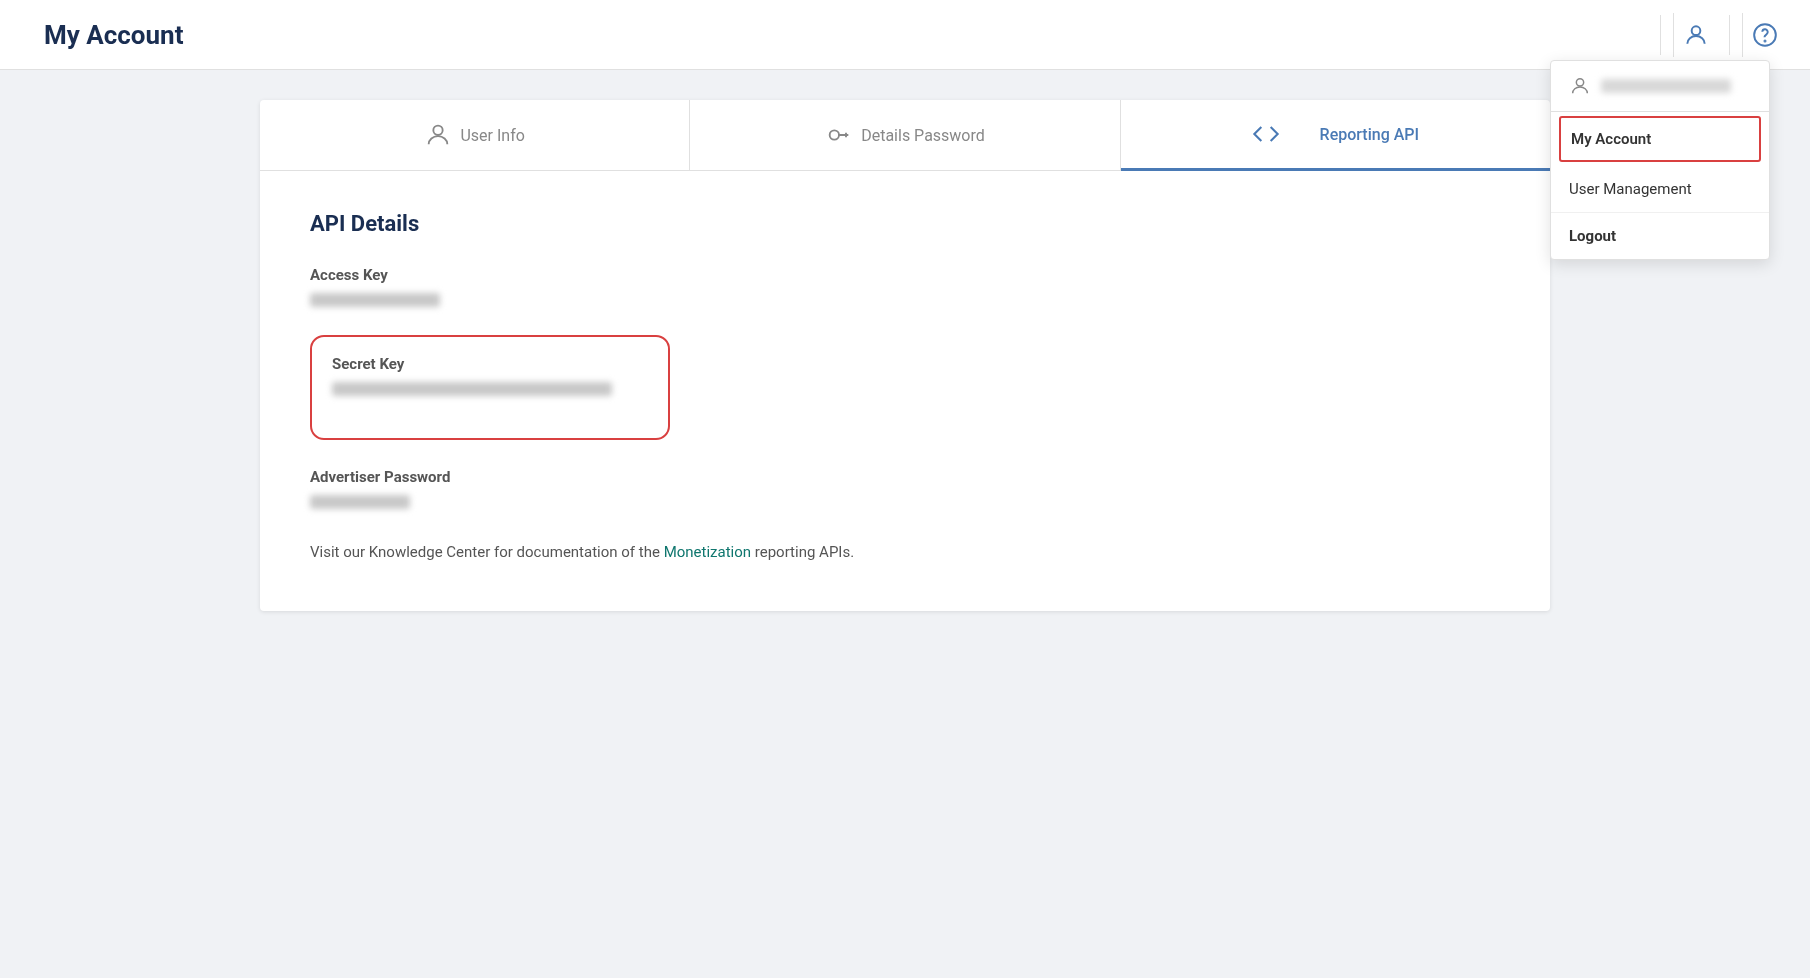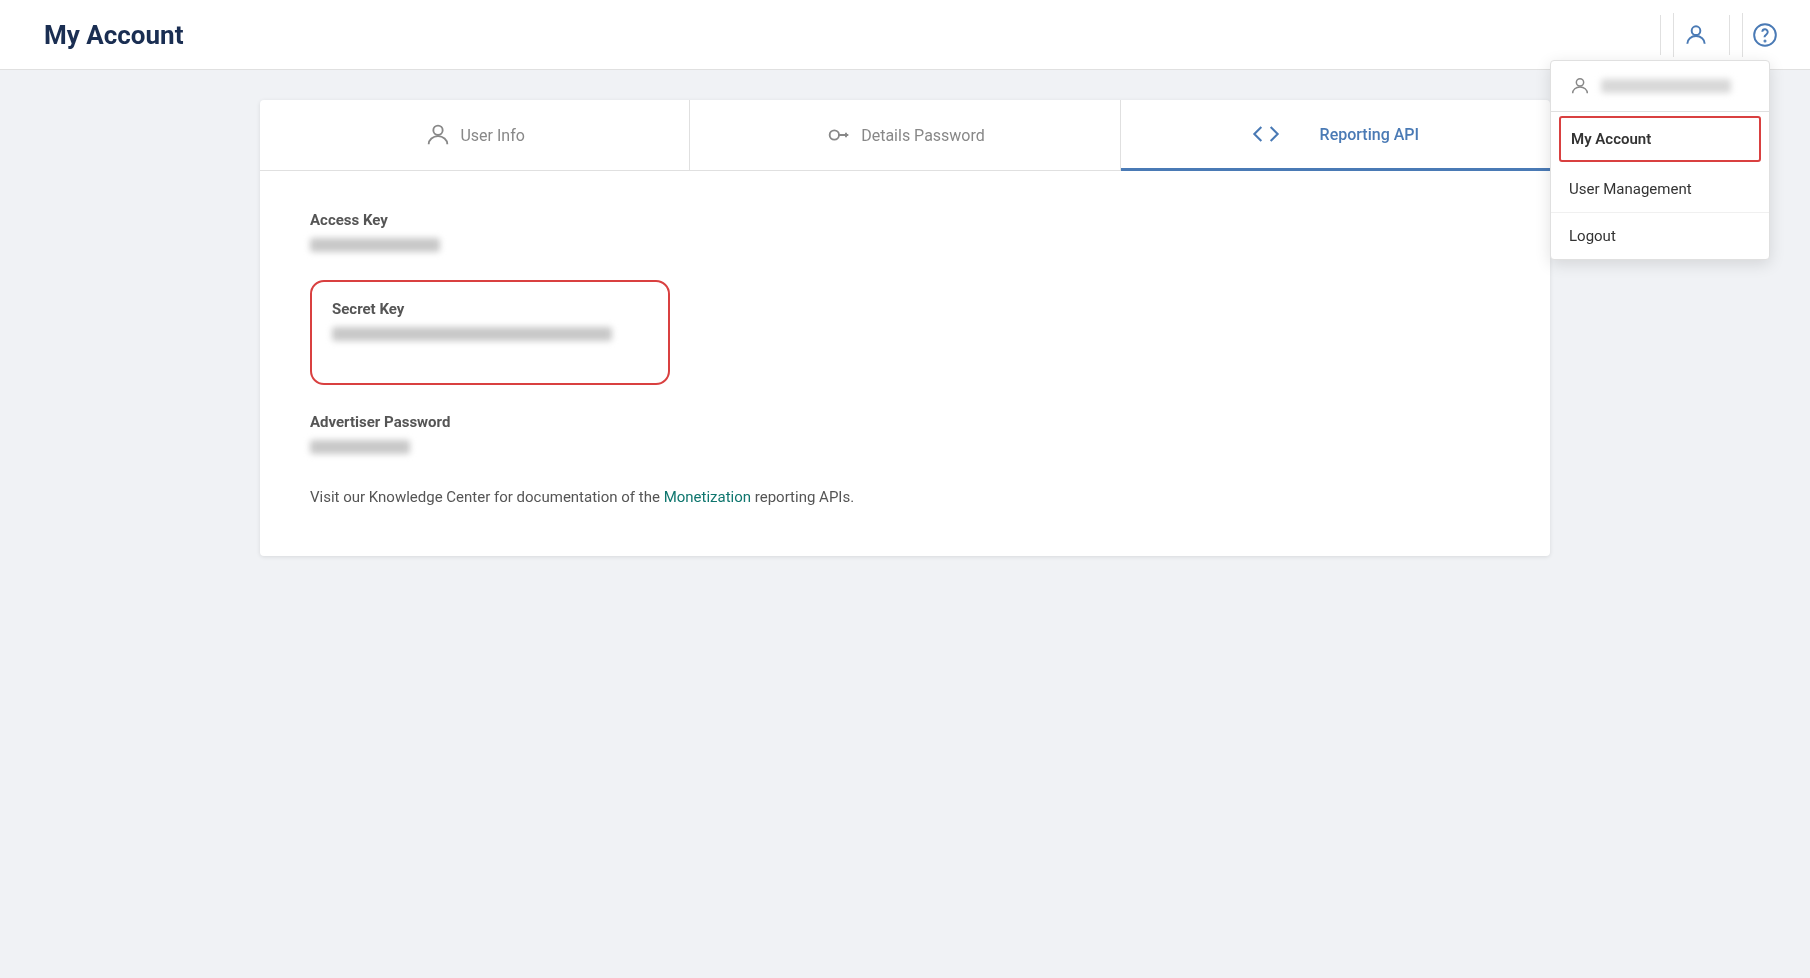--- a/index.html
+++ b/index.html
@@ -217,20 +217,21 @@
     .dropdown-item {
       padding: 14px 18px;
       font-size: 15px;
       color: #333;
       cursor: pointer;
       border-bottom: 1px solid #f0f0f0;
     }
 
     .dropdown-item:last-child {
       border-bottom: none;
+      font-weight: bold;
     }
 
     .dropdown-item.active-item {
       font-weight: 600;
       border: 2px solid #d94040;
       border-radius: 3px;
       margin: 4px 8px;
       padding: 12px 10px;
     }
 
@@ -297,20 +298,21 @@
         <svg class="tab-icon" viewBox="0 0 24 24" fill="none" stroke="#4a7ab5" stroke-width="1.8">
           <polyline points="8 6 2 12 8 18"></polyline>
           <polyline points="16 6 22 12 16 18"></polyline>
         </svg>
         <span style="color:#4a7ab5;font-weight:500;">Reporting API</span>
       </div>
 
     </div>
 
     <div class="api-content">
+      <h2 class="api-title">API Details</h2>
 
       
       <div class="api-field">
         <div class="api-field-label">Access Key</div>
         <span class="blurred-text" style="width:130px;"></span>
       </div>
 
       
       <div class="secret-box">
         

